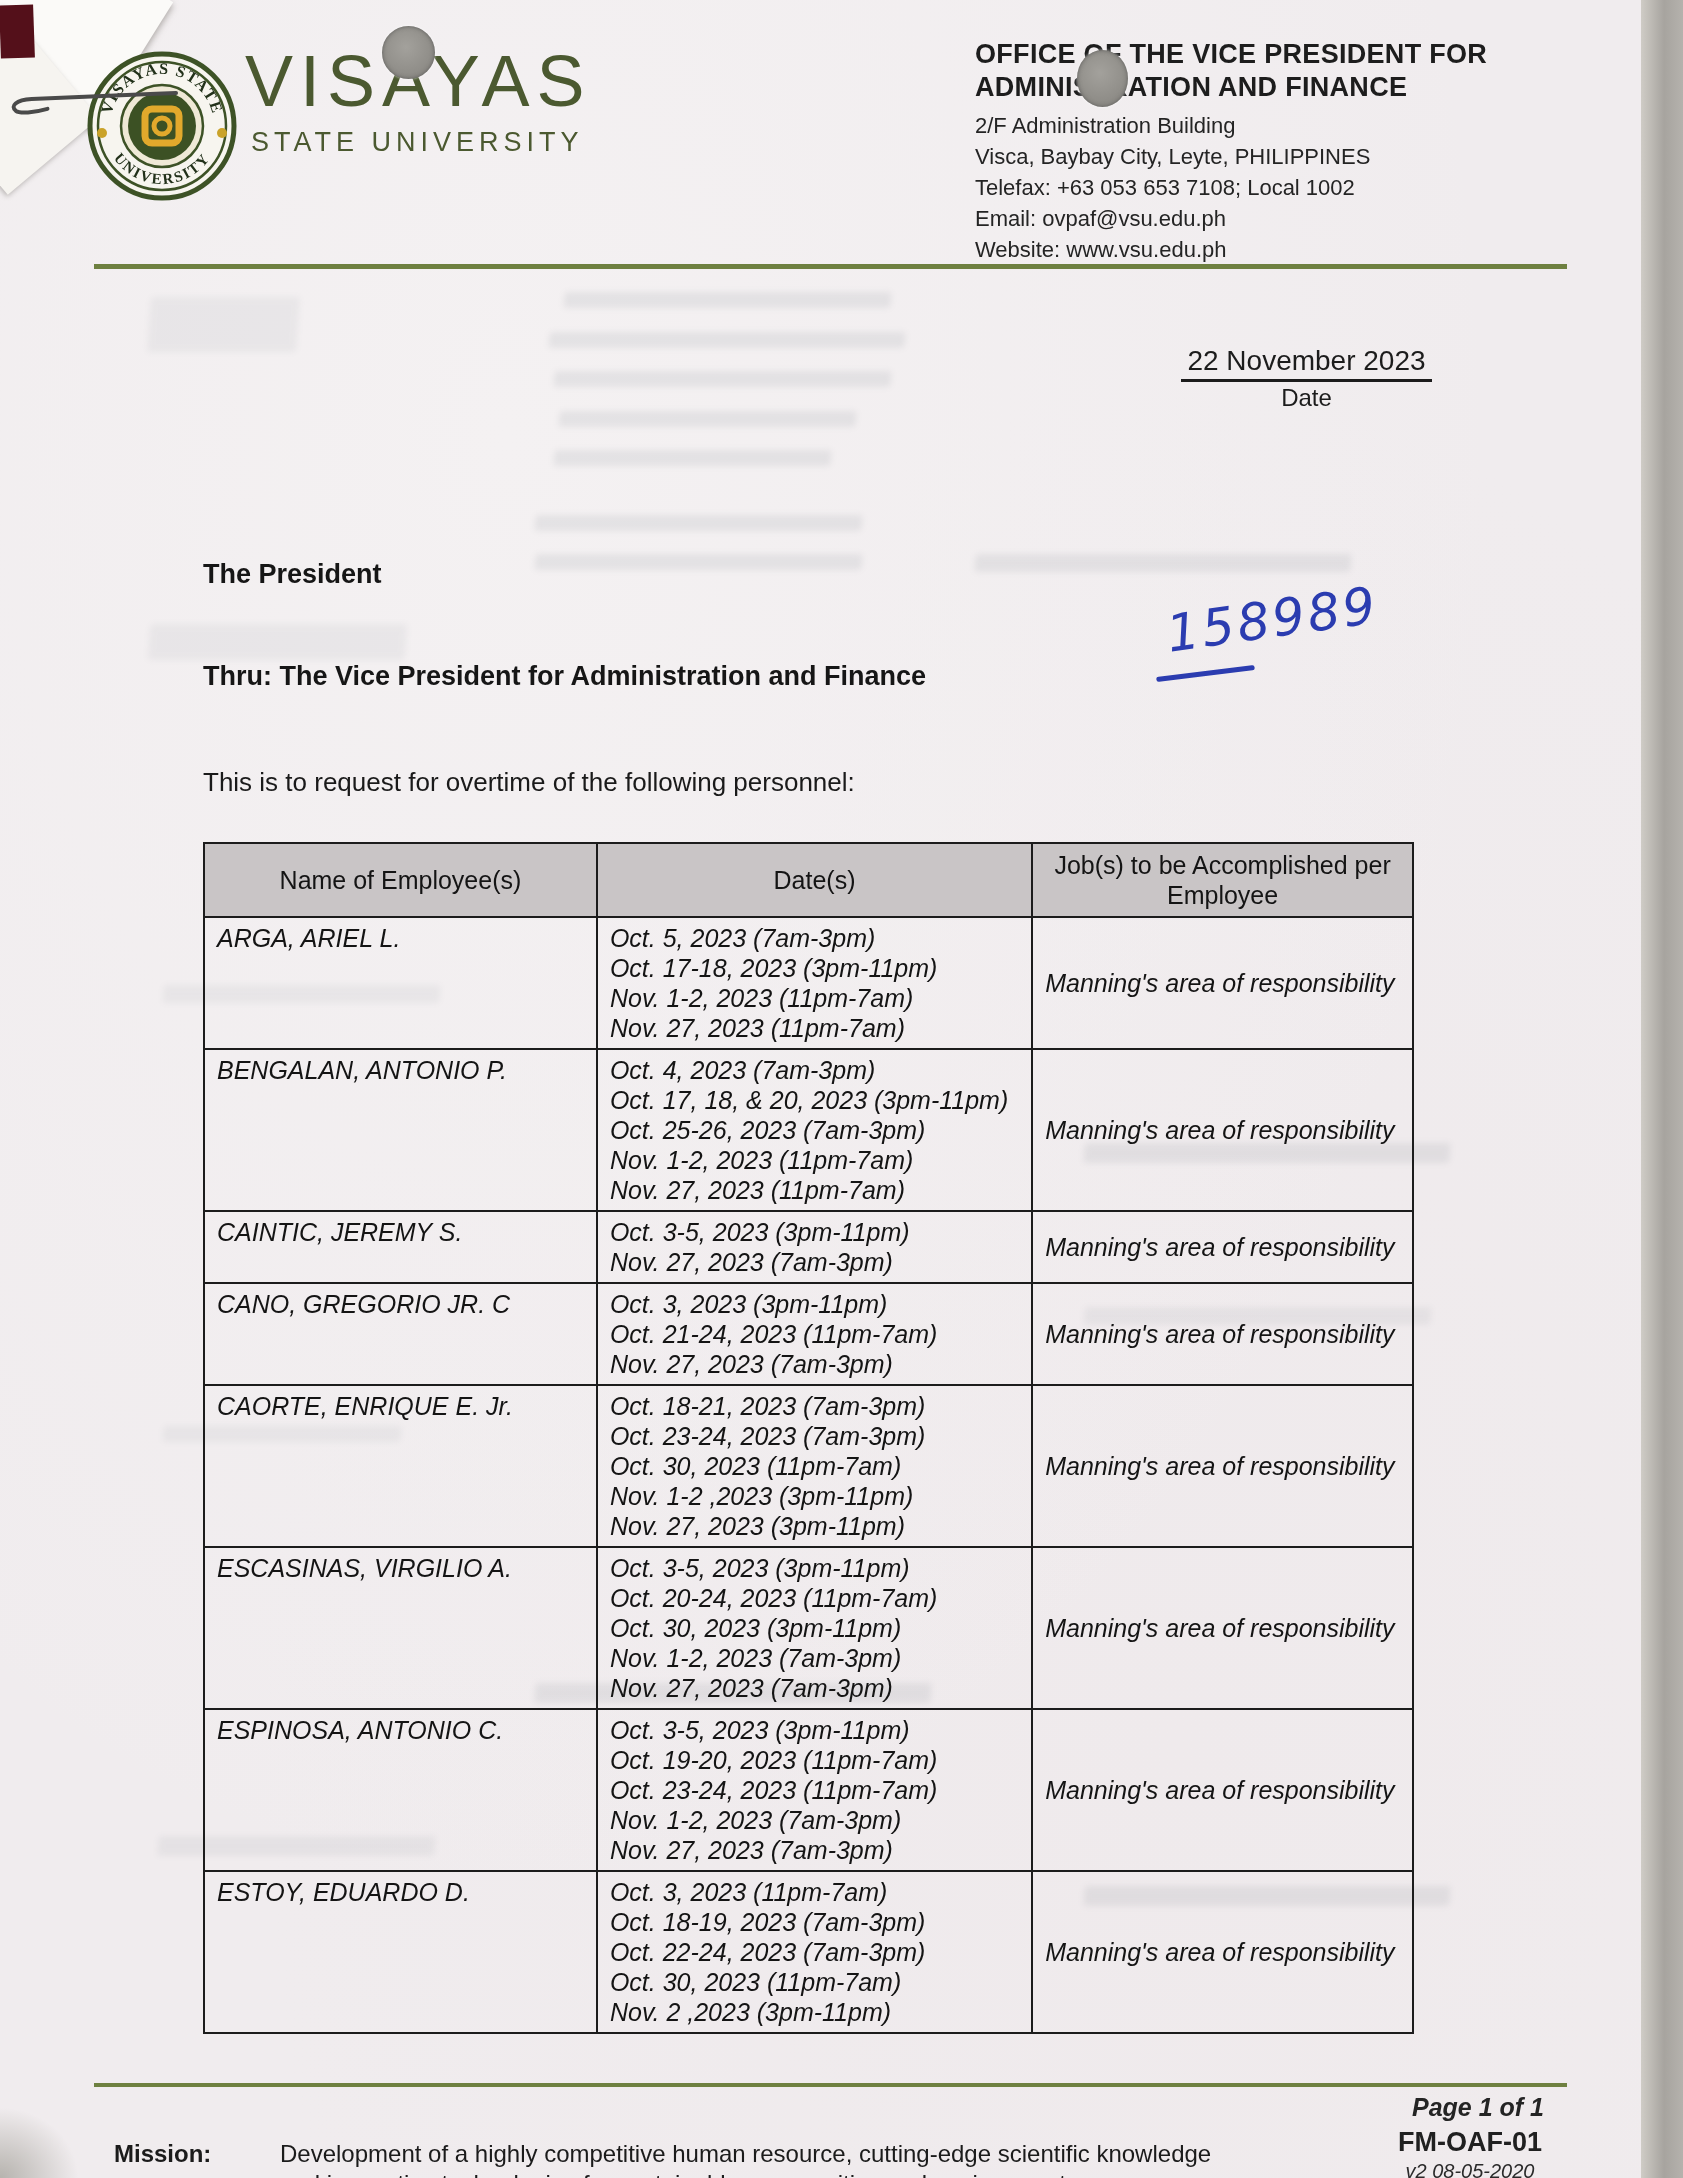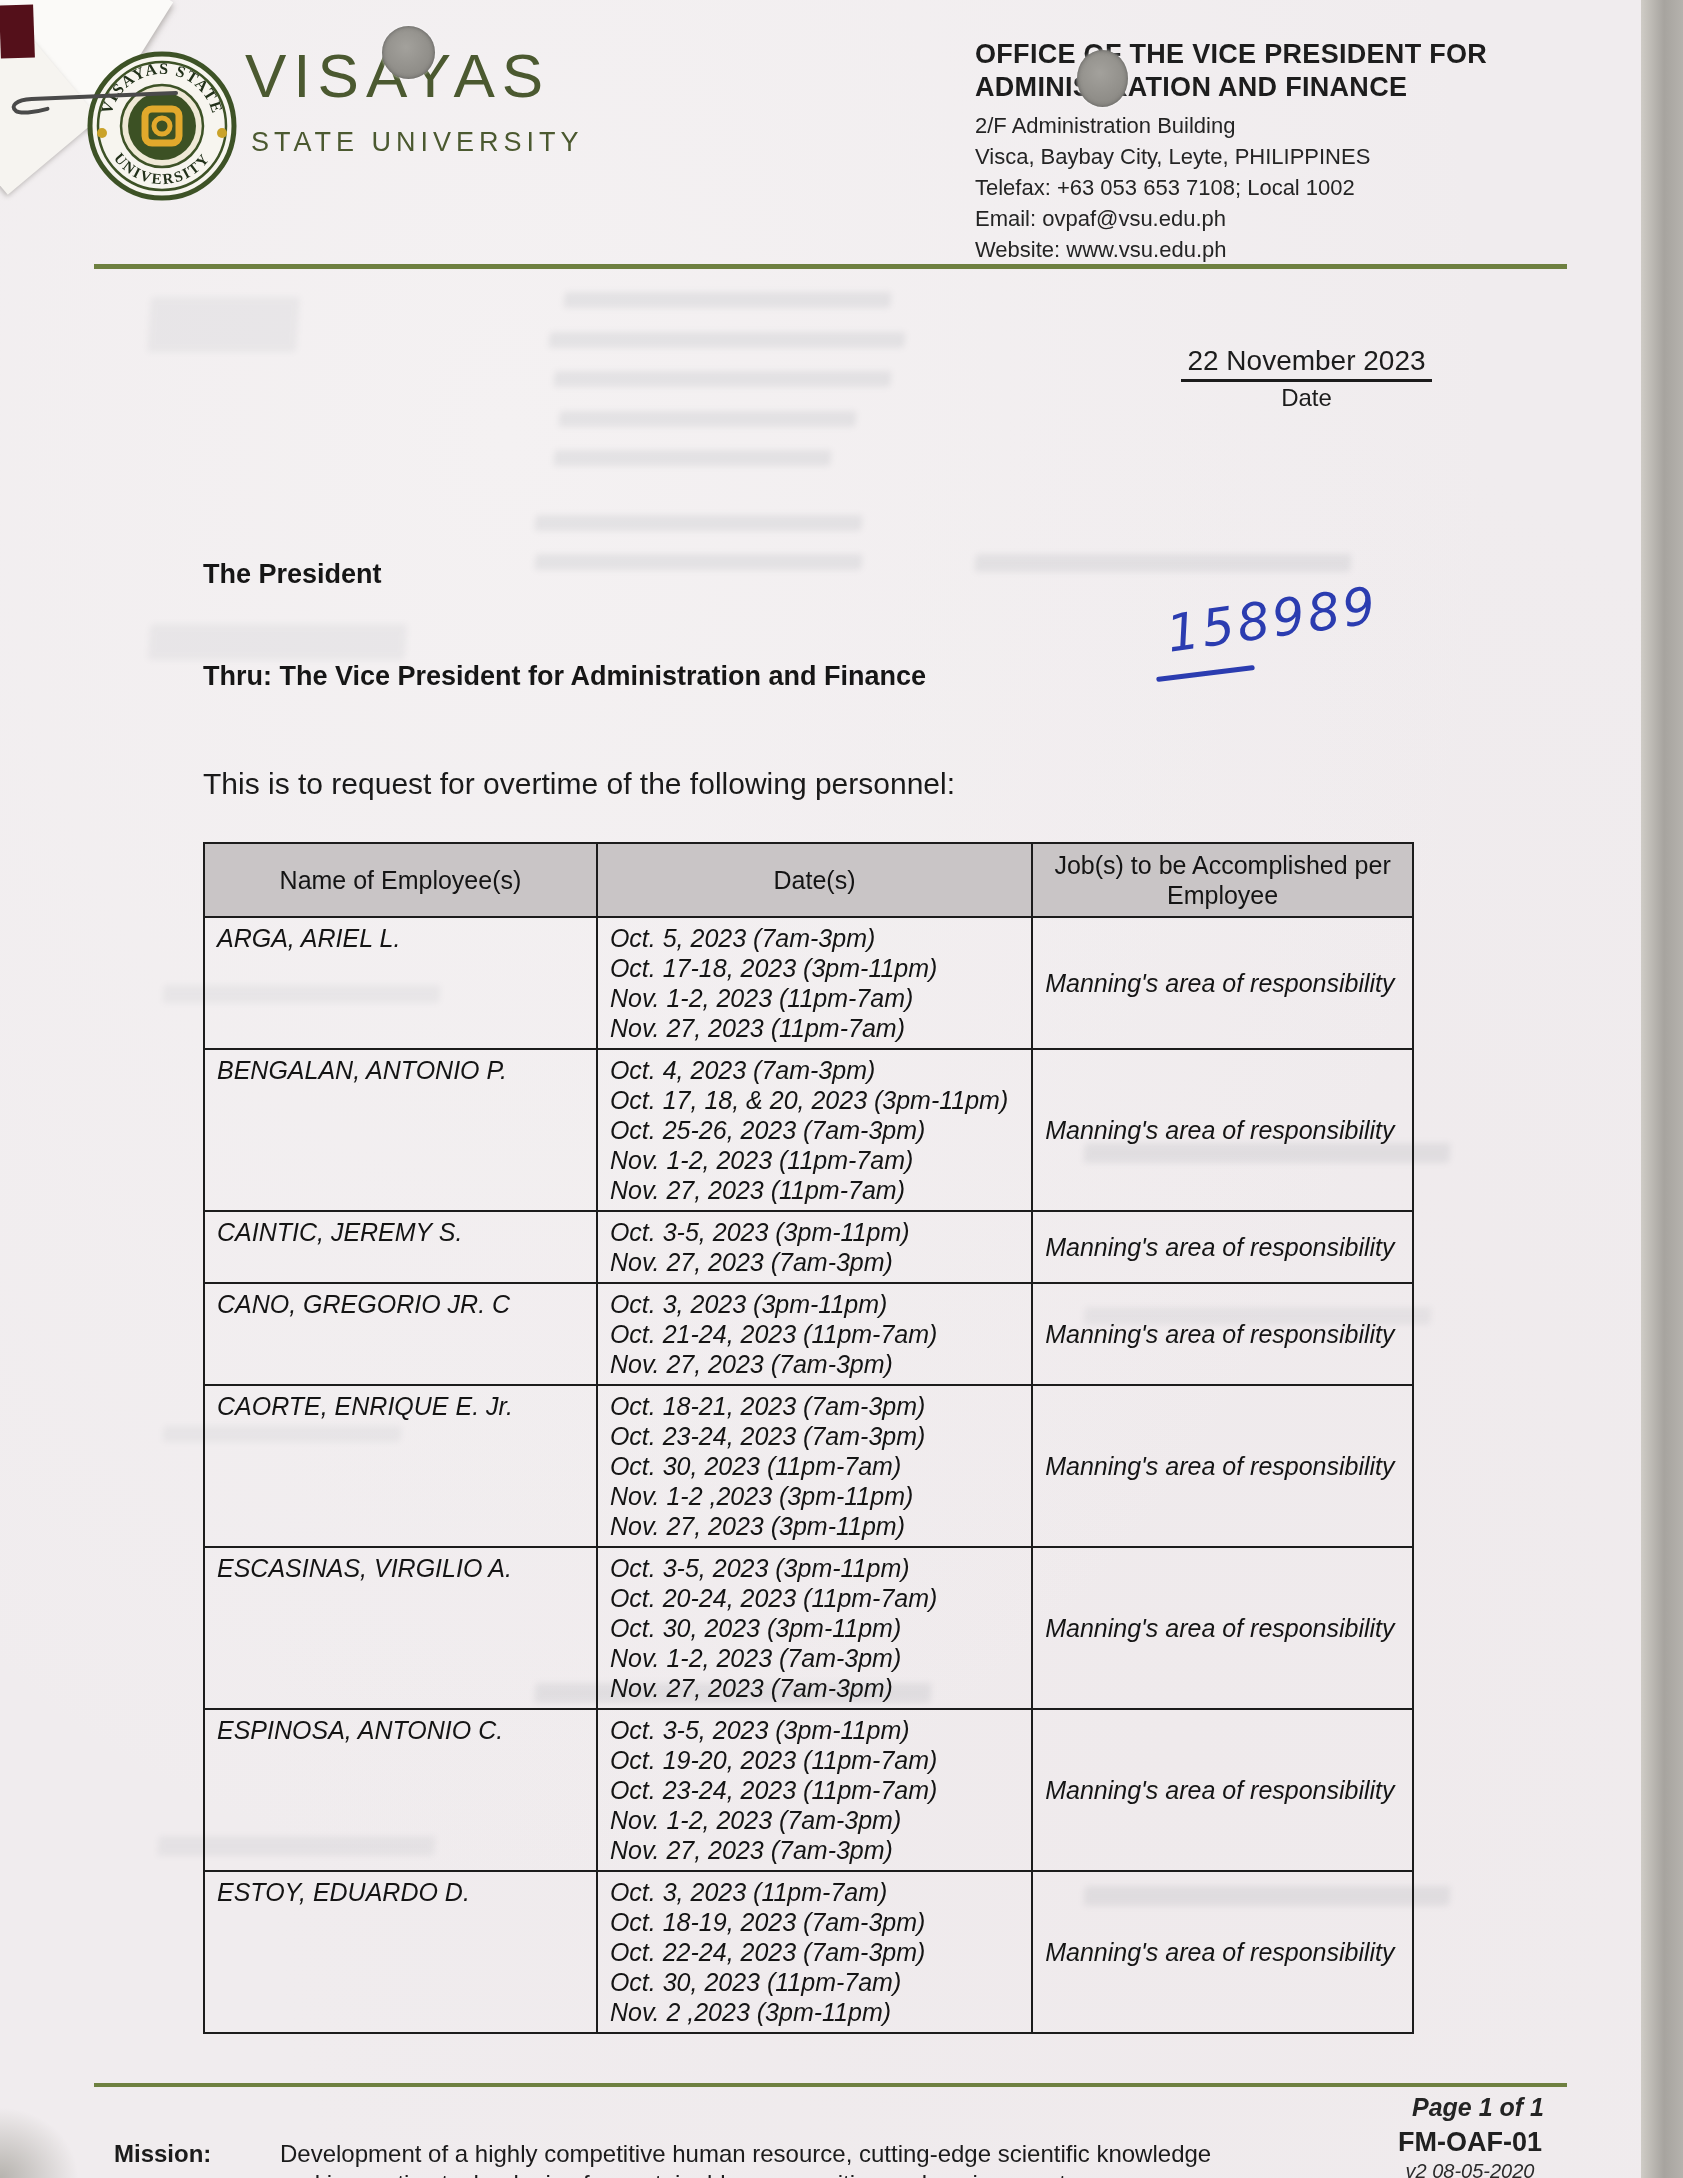--- a/index.html
+++ b/index.html
@@ -22,40 +22,40 @@
         box-shadow:inset 0 0 4px rgba(60,60,60,.6), 0 0 3px rgba(255,255,255,.8);z-index:30;}
   .hole-1{left:382px;top:26px;}
   .hole-2{left:1077px;top:50px;width:51px;height:57px;}
   .paperclip{position:absolute;left:2px;top:73px;z-index:31;}
   .corner-smudge{position:absolute;left:0;top:2107px;width:79px;height:71px;
                  background:radial-gradient(ellipse at 0% 100%, #b6b3ae 0%, rgba(182,179,174,0) 70%);z-index:6;}
   .ghost{position:absolute;background:#66707a;opacity:.11;filter:blur(3px);
          border-radius:3px;transform:skewX(-4deg);z-index:1;}
   
   .seal{position:absolute;left:87px;top:51px;z-index:10;}
-  .wordmark{position:absolute;left:245px;top:40px;color:#4b5930;font-size:62px;
+  .wordmark{position:absolute;left:245px;top:40px;color:#4b5930;font-size:72px;
             letter-spacing:7px;font-weight:400;z-index:10;}
   .wordmark-sub{position:absolute;left:251px;top:127px;color:#4b5930;font-size:27px;
             letter-spacing:5px;font-weight:400;z-index:10;}
   .office-block{position:absolute;left:975px;top:38px;width:653px;z-index:10;color:#1d1d1d;}
   .office-title{font-size:27px;font-weight:bold;line-height:33px;letter-spacing:0.3px;}
   .office-contact{font-size:22px;font-weight:500;line-height:27px;margin-top:4px;color:#242424;}
   .rule{position:absolute;left:94px;width:1473px;height:5px;background:#6e8040;z-index:12;}
   .rule-top{top:264px;}
   .rule-bottom{top:2083px;height:4px;}
   
   .date-block{position:absolute;left:1143px;top:345px;width:327px;text-align:center;z-index:10;}
   .date-value{display:inline-block;font-size:28px;color:#1c1c1c;border-bottom:3px solid #1c1c1c;
               padding:0 6px 2px 6px;}
   .date-label{font-size:24px;color:#1c1c1c;margin-top:2px;}
   .doc-title{position:absolute;left:228px;top:450px;width:1247px;text-align:center;
              font-size:30px;font-weight:bold;color:#141414;letter-spacing:0.5px;z-index:10;}
   .addressee{position:absolute;left:203px;top:559px;font-size:27px;font-weight:bold;color:#161616;z-index:10;}
   .thru-line{position:absolute;left:203px;top:661px;font-size:27px;font-weight:bold;color:#161616;z-index:10;}
-  .intro-line{position:absolute;left:203px;top:767px;font-size:30px;color:#1a1a1a;z-index:10;}
+  .intro-line{position:absolute;left:203px;top:767px;font-size:26px;color:#1a1a1a;z-index:10;}
   .handwritten{position:absolute;left:1166px;top:590px;font-size:51px;color:#2b3cb0;
                font-family:"DejaVu Sans",sans-serif;font-style:italic;letter-spacing:3px;
                transform:rotate(-8deg);z-index:20;}
   .handwritten-underline{position:absolute;left:1156px;top:671px;width:99px;height:5px;
                background:#2b3cb0;border-radius:3px;transform:rotate(-7deg);z-index:20;}
   
   .ot-table{position:absolute;left:203px;top:842px;width:1211px;border-collapse:collapse;z-index:10;
             font-size:25px;color:#141414;}
   .ot-table th,.ot-table td{border:2px solid #1c1c1c;}
   .ot-table th{background:#c9c5c6;font-weight:400;text-align:center;padding:6px 8px;line-height:30px;}

